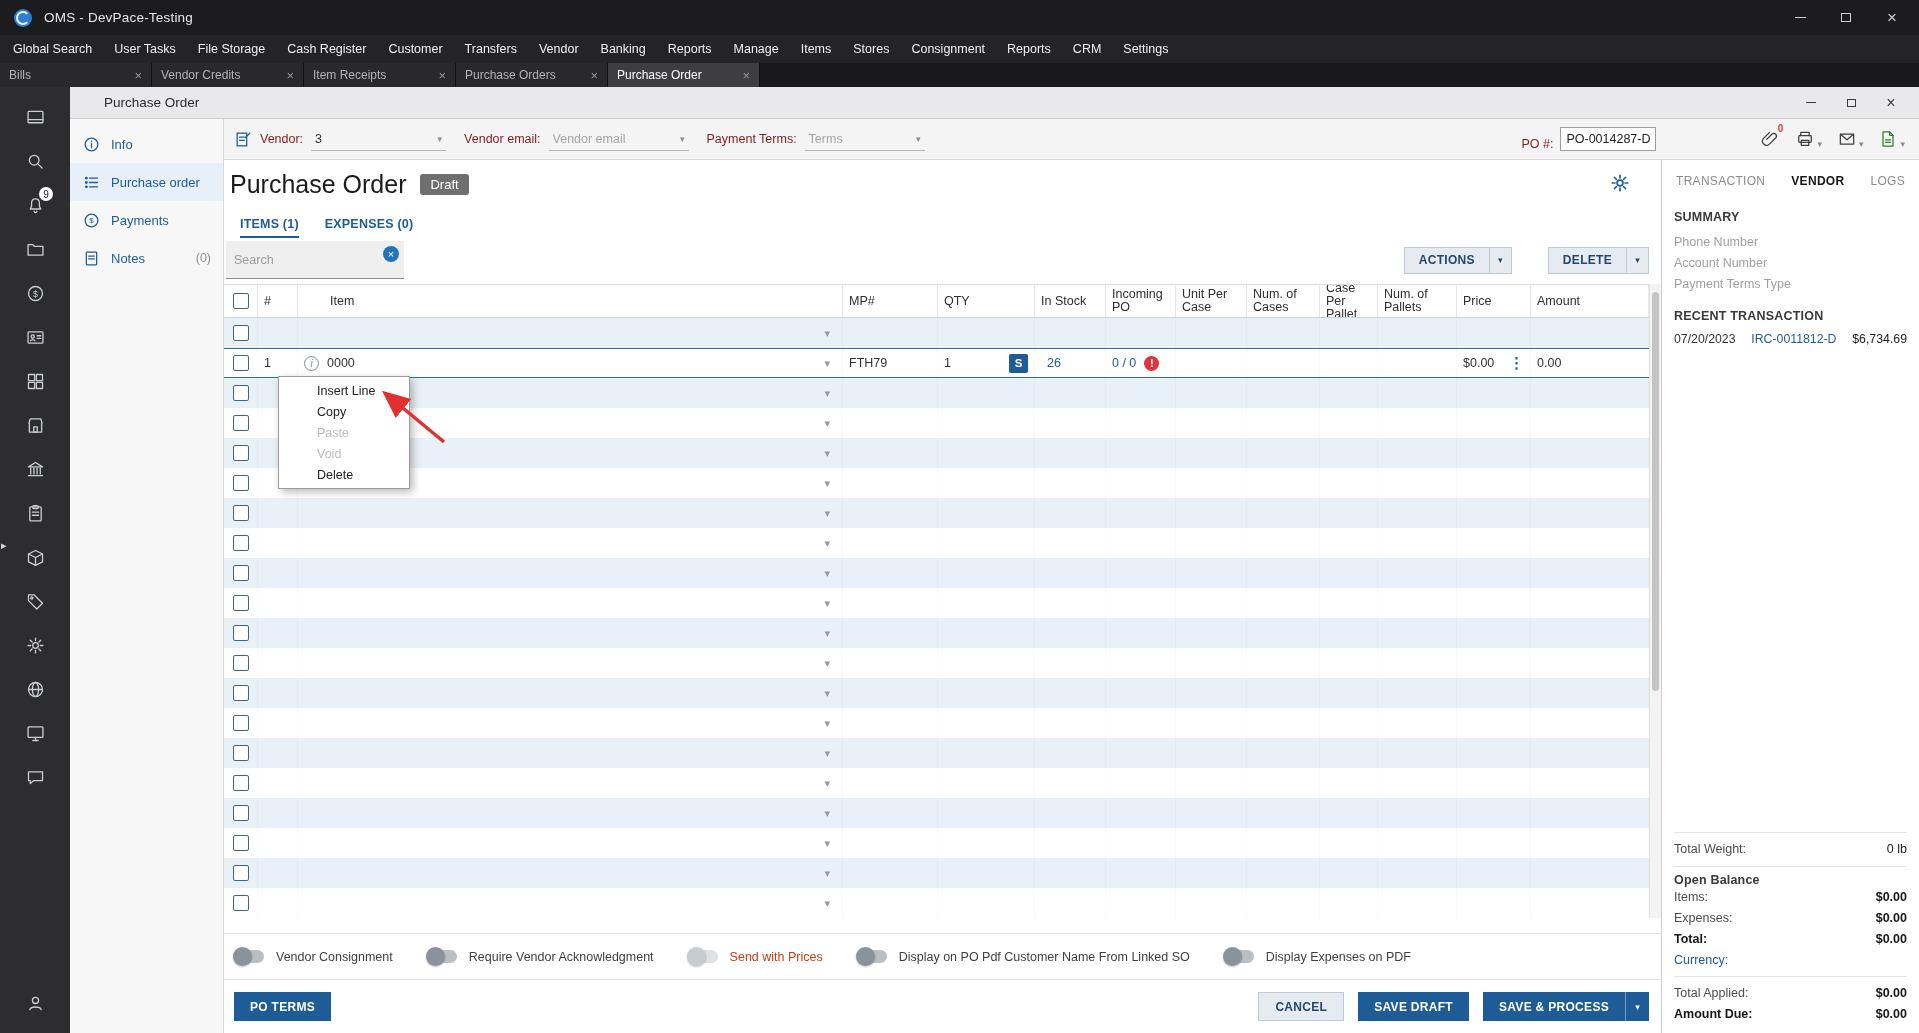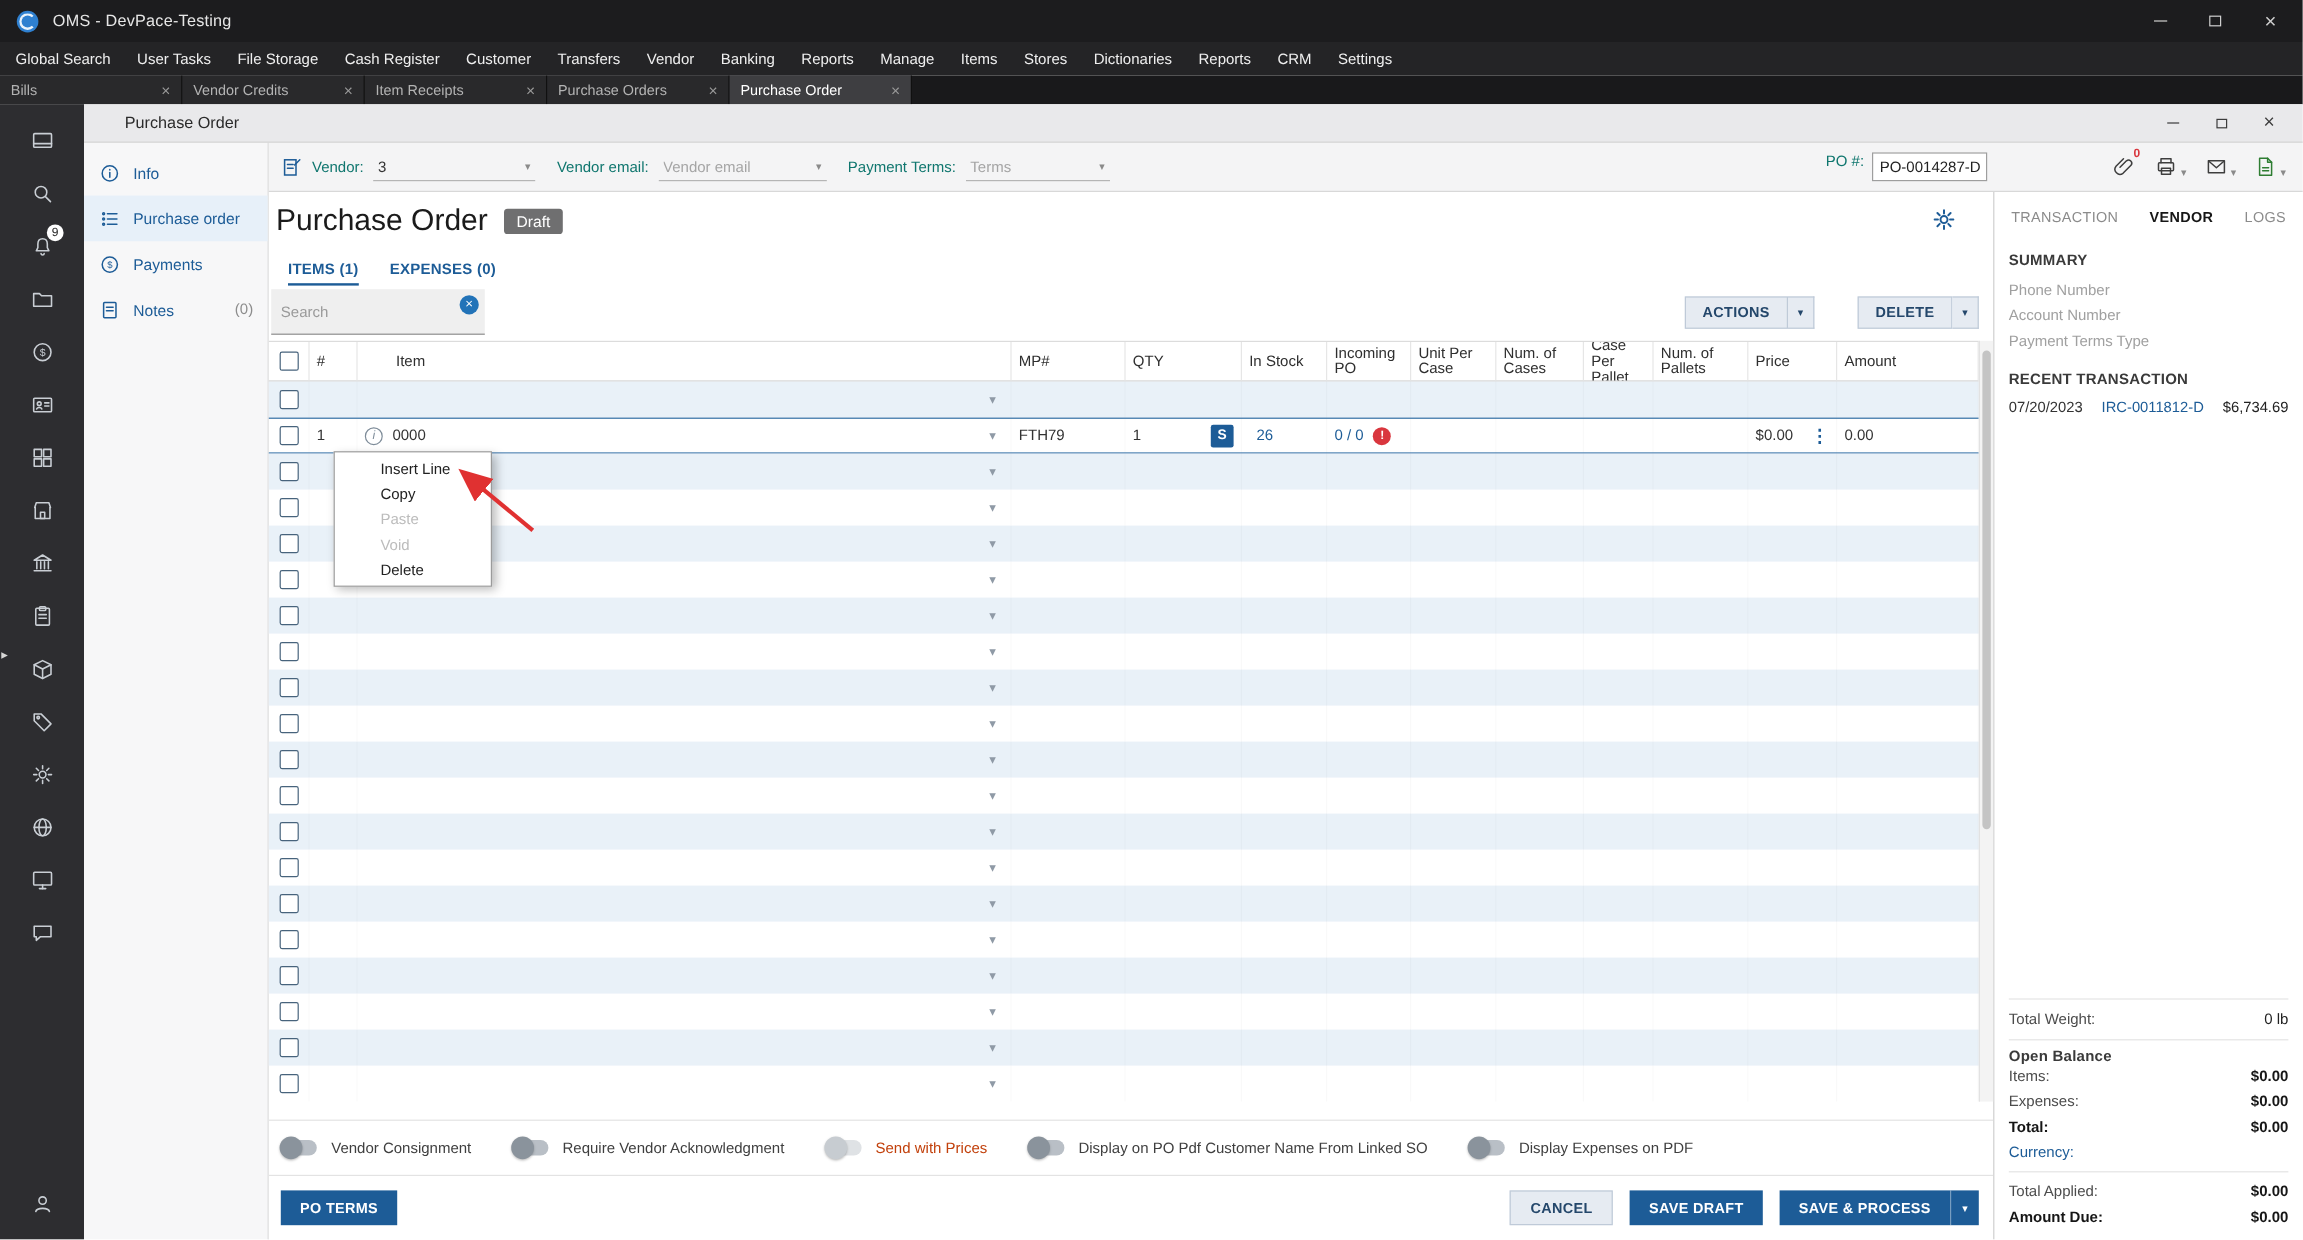--- a/index.html
+++ b/index.html
@@ -47,32 +47,32 @@
 .nav{width:154px;background:#f7f7f8;border-right:1px solid #dadada;padding-top:6px;flex:none}
 .nav-item{height:38px;display:flex;align-items:center;padding:0 12px;gap:10px}
 .nav-item svg{width:19px;height:19px;stroke:#1d5c97;fill:none;stroke-width:1.6;stroke-linecap:round;flex:none}
 .nav-item svg text{fill:#1d5c97;stroke:none;font-family:"Liberation Sans",sans-serif}
 .nav-item .lbl{color:#1d5c97;font-size:13px;white-space:nowrap}
 .nav-item.active{background:#e7f0f9}
 .nav-count{margin-left:auto;color:#8d8d8d;font-size:12.5px}
 
 .rightcol{flex:1;display:flex;flex-direction:column;min-width:0}
 .toolbar{height:41px;background:#f4f4f5;border-bottom:1px solid #d8d8d8;display:flex;align-items:center;padding:0 10px;flex:none}
-.tb-label{color:#0f766e;font-size:12.5px;white-space:nowrap}
+.tb-label{color:#7f1d1d;font-size:12.5px;white-space:nowrap}
 .tb-ficon svg{width:19px;height:19px;stroke:#1d5c97;fill:none;stroke-width:1.6;stroke-linecap:round;display:block;margin-right:7px}
 .tb-select{display:flex;align-items:center;border-bottom:1px solid #b5b5b5;height:24px;padding:0 4px;margin-left:8px}
 .tb-select .val{font-size:12.5px;color:#333}
 .tb-select .ph{color:#a5a5a5;font-size:12.5px}
 .tb-select .chev,.chev{color:#8a8a8a;font-size:9px}
 .tb-select .chev{margin-left:auto}
 .w135{width:135px}.w140{width:140px}.w120{width:120px}
 .gap18{width:18px;flex:none}
 .tb-input{border:none;background:transparent;outline:none;font:12.5px "Liberation Sans",sans-serif;color:#333;width:100%}
 .tb-input::placeholder{color:#a5a5a5}
-.po-group{margin-left:auto;display:flex;align-items:flex-start;gap:7px}
+.po-group{margin-left:auto;display:flex;align-items:flex-end;gap:7px}
 .po-input{width:96px;height:24px;border:1px solid #9e9e9e;background:#fff;font:12.5px "Liberation Sans",sans-serif;padding:0 5px;color:#222;outline:none}
 .tb-icons{display:flex;align-items:flex-end;gap:15px;margin-left:104px;padding-right:4px}
 .tb-ic{position:relative;display:flex;align-items:flex-end;gap:2px}
 .tb-ic svg{width:20px;height:20px;stroke:#3e3e3e;fill:none;stroke-width:1.5;stroke-linecap:round;stroke-linejoin:round;display:block}
 .tb-ic.green svg{stroke:#2e7d32}
 .clip-badge{position:absolute;top:-6px;right:-3px;color:#d9363e;font-size:10px;font-weight:700}
 
 .contentrow{flex:1;display:flex;min-height:0}
 .main{flex:1;display:flex;flex-direction:column;min-width:0;background:#fff}
 .mhead{height:48px;display:flex;align-items:center;padding:0 30px 0 6px;gap:14px;flex:none}
@@ -185,21 +185,21 @@
     <span class="menu-item">File Storage</span>
     <span class="menu-item">Cash Register</span>
     <span class="menu-item">Customer</span>
     <span class="menu-item">Transfers</span>
     <span class="menu-item">Vendor</span>
     <span class="menu-item">Banking</span>
     <span class="menu-item">Reports</span>
     <span class="menu-item">Manage</span>
     <span class="menu-item">Items</span>
     <span class="menu-item">Stores</span>
-    <span class="menu-item">Dictionaries</span>
+    <span class="menu-item">Consignment</span>
     <span class="menu-item">Reports</span>
     <span class="menu-item">CRM</span>
     <span class="menu-item">Settings</span>
   </div>
 
 <div class="tabbar">
   <div class="dtab">
       <span>Bills</span>
       <span class="x">×</span>
     </div>

